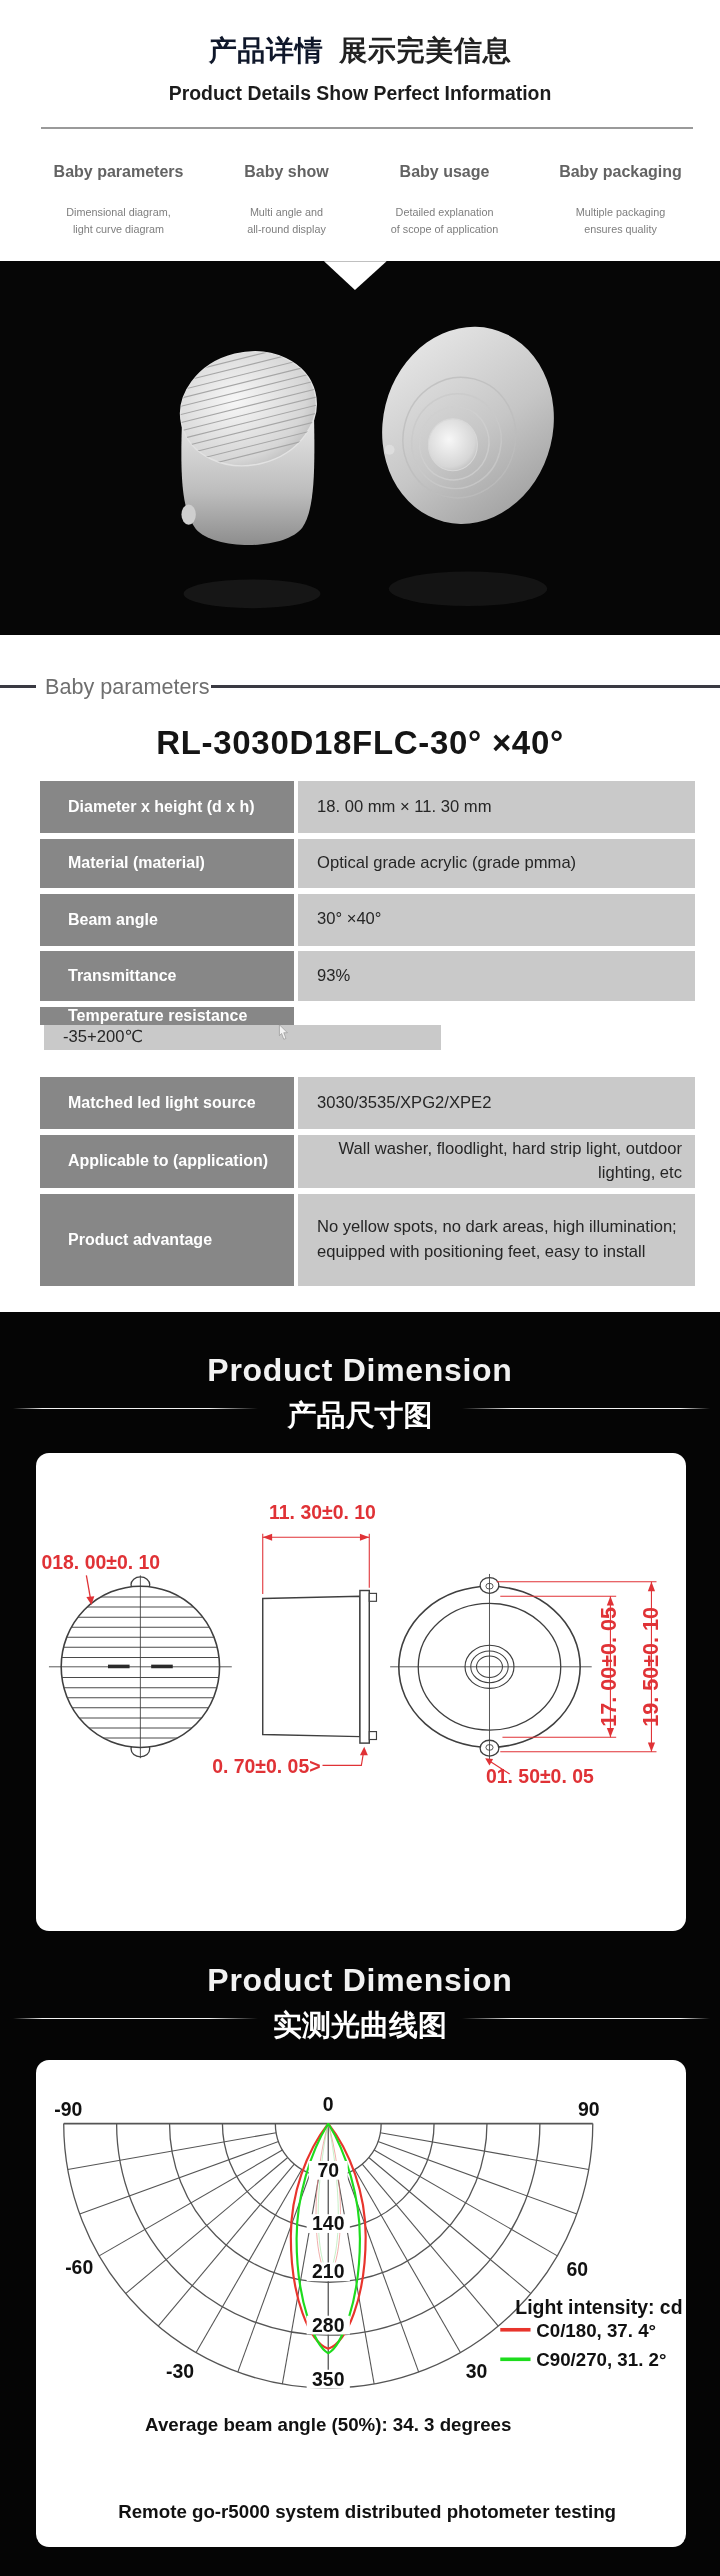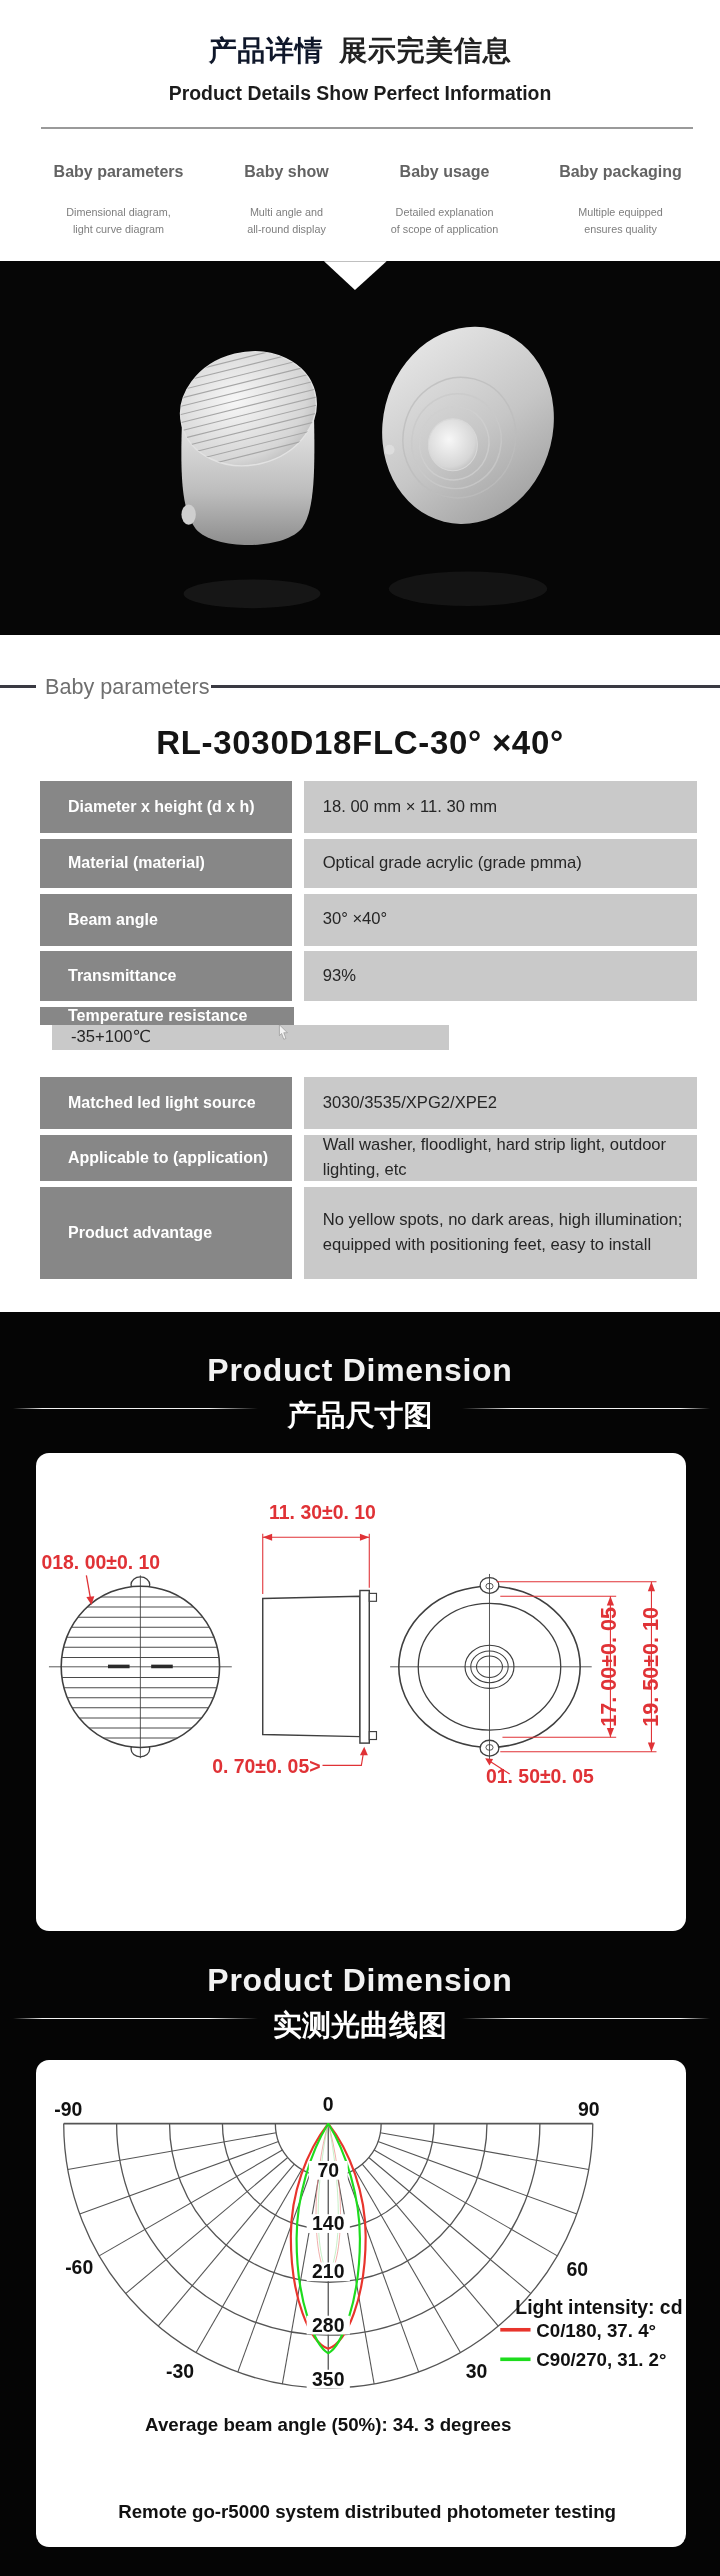--- a/index.html
+++ b/index.html
@@ -24,26 +24,26 @@
   .section-label-row{left:0;top:674px;width:720px;height:24.5px;}
   .label-dash{position:absolute;left:0;top:10.8px;width:36px;height:2.9px;background:#3a3a42;}
   .label-line{position:absolute;left:211px;top:10.8px;width:509px;height:2.9px;background:#3a3a42;}
   .label-text{position:absolute;left:45px;top:0;font-size:21.6px;color:#6f6f6f;}
   .product-title{left:0;right:0;top:724px;text-align:center;font-size:33px;font-weight:bold;color:#151515;letter-spacing:0.7px;}
 
   .param-table{left:40px;top:781px;width:657px;}
   .param-row{display:flex;margin-bottom:5.8px;}
   .param-row .cell-l{width:254px;background:#878787;color:#ffffff;font-size:16px;font-weight:bold;
                      display:flex;align-items:center;padding-left:28px;box-sizing:border-box;position:relative;}
-  .param-row .cell-r{width:397px;margin-left:12px;background:#c9c9c9;color:#262626;font-size:16.6px;
+  .param-row .cell-r{width:397px;margin-left:4px;background:#c9c9c9;color:#262626;font-size:16.6px;
                      display:flex;align-items:center;padding-left:19px;padding-right:13px;box-sizing:border-box;line-height:24.5px;}
   .param-row:nth-child(1){height:52px;} .param-row:nth-child(2){height:49px;}
   .param-row:nth-child(3){height:52px;} .param-row:nth-child(4){height:50px;}
   .param-row:nth-child(5){height:64px;flex-direction:column;} .param-row:nth-child(6){height:52px;}
-  .param-row:nth-child(7){height:46px;} .param-row:nth-child(8){height:92px;}
+  .param-row:nth-child(7){height:53px;text-align:right;} .param-row:nth-child(8){height:92px;}
   .cursor{position:absolute;right:4.3px;top:17.3px;}
 
   
   .black-wrap{left:0;top:1312px;width:720px;height:1264px;background:#050505;}
   .dim-header-en{position:absolute;left:0;right:0;text-align:center;color:#f2f2f2;font-size:32px;font-weight:bold;letter-spacing:0.7px;}
   .dim-header-cn{position:absolute;left:0;right:0;text-align:center;color:#ffffff;font-size:29px;font-weight:bold;}
   .head-line{position:absolute;height:1.4px;}
   .head-line.left{background:linear-gradient(to right, rgba(255,255,255,0), rgba(255,255,255,.95) 12%, rgba(255,255,255,.95) 80%, rgba(255,255,255,0));}
   .head-line.right{background:linear-gradient(to left, rgba(255,255,255,0), rgba(255,255,255,.95) 12%, rgba(255,255,255,.95) 80%, rgba(255,255,255,0));}
   .panel{position:absolute;left:36px;width:650px;background:#ffffff;border-radius:13px;}
@@ -77,21 +77,21 @@
   <div class="abs nav-col" style="left:364px;">
     <div class="nav-title">Baby usage</div>
     <div class="nav-desc">
       <div>Detailed explanation</div>
         <div>of scope of application</div>
     </div>
   </div>
   <div class="abs nav-col" style="left:540px;">
     <div class="nav-title">Baby packaging</div>
     <div class="nav-desc">
-      <div>Multiple equipped</div>
+      <div>Multiple packaging</div>
         <div>ensures quality</div>
     </div>
   </div>
 
   <div class="abs hero">
     <svg width="720" height="374" viewBox="0 0 1000 519">
       <defs>
         <linearGradient id="bodyGrad" x1="0" y1="0" x2="0" y2="1">
           <stop offset="0" stop-color="#e9e9e9"></stop>
             <stop offset="0.6" stop-color="#bdbdbd"></stop>
@@ -172,21 +172,21 @@
     </div>
     <div class="param-row">
       <div class="cell-l">
         <span>Temperature resistance</span>
         <span class="cursor">
           <svg width="11.5" height="16" viewBox="0 0 16 22">
               <path d="M2,1 L13,12 L8,12 L11,20 L8,21 L5,13 L2,16 Z" fill="#f4f4f4" stroke="#888888" stroke-width="0.8"></path>
             </svg>
         </span>
       </div>
-      <div class="cell-r">-35+100℃</div>
+      <div class="cell-r">-35+200℃</div>
     </div>
     <div class="param-row">
       <div class="cell-l">Matched led light source</div>
       <div class="cell-r">3030/3535/XPG2/XPE2</div>
     </div>
     <div class="param-row">
       <div class="cell-l">Applicable to (application)</div>
       <div class="cell-r">Wall washer, floodlight, hard strip light, outdoor lighting, etc</div>
     </div>
     <div class="param-row">

